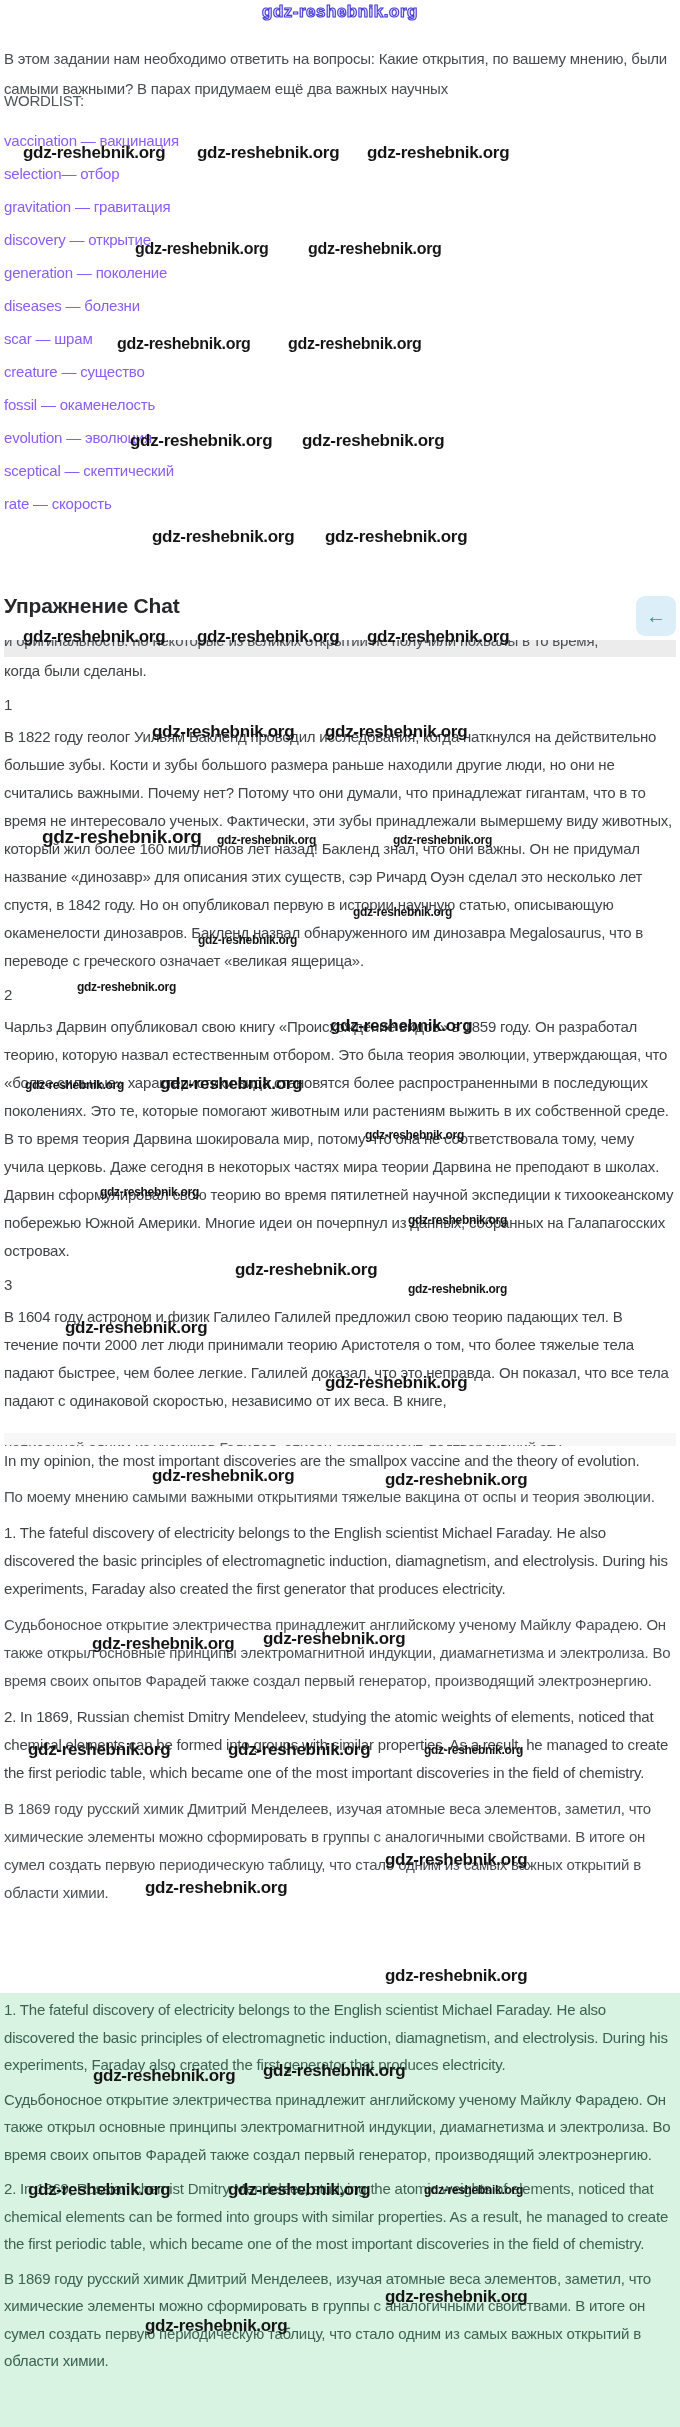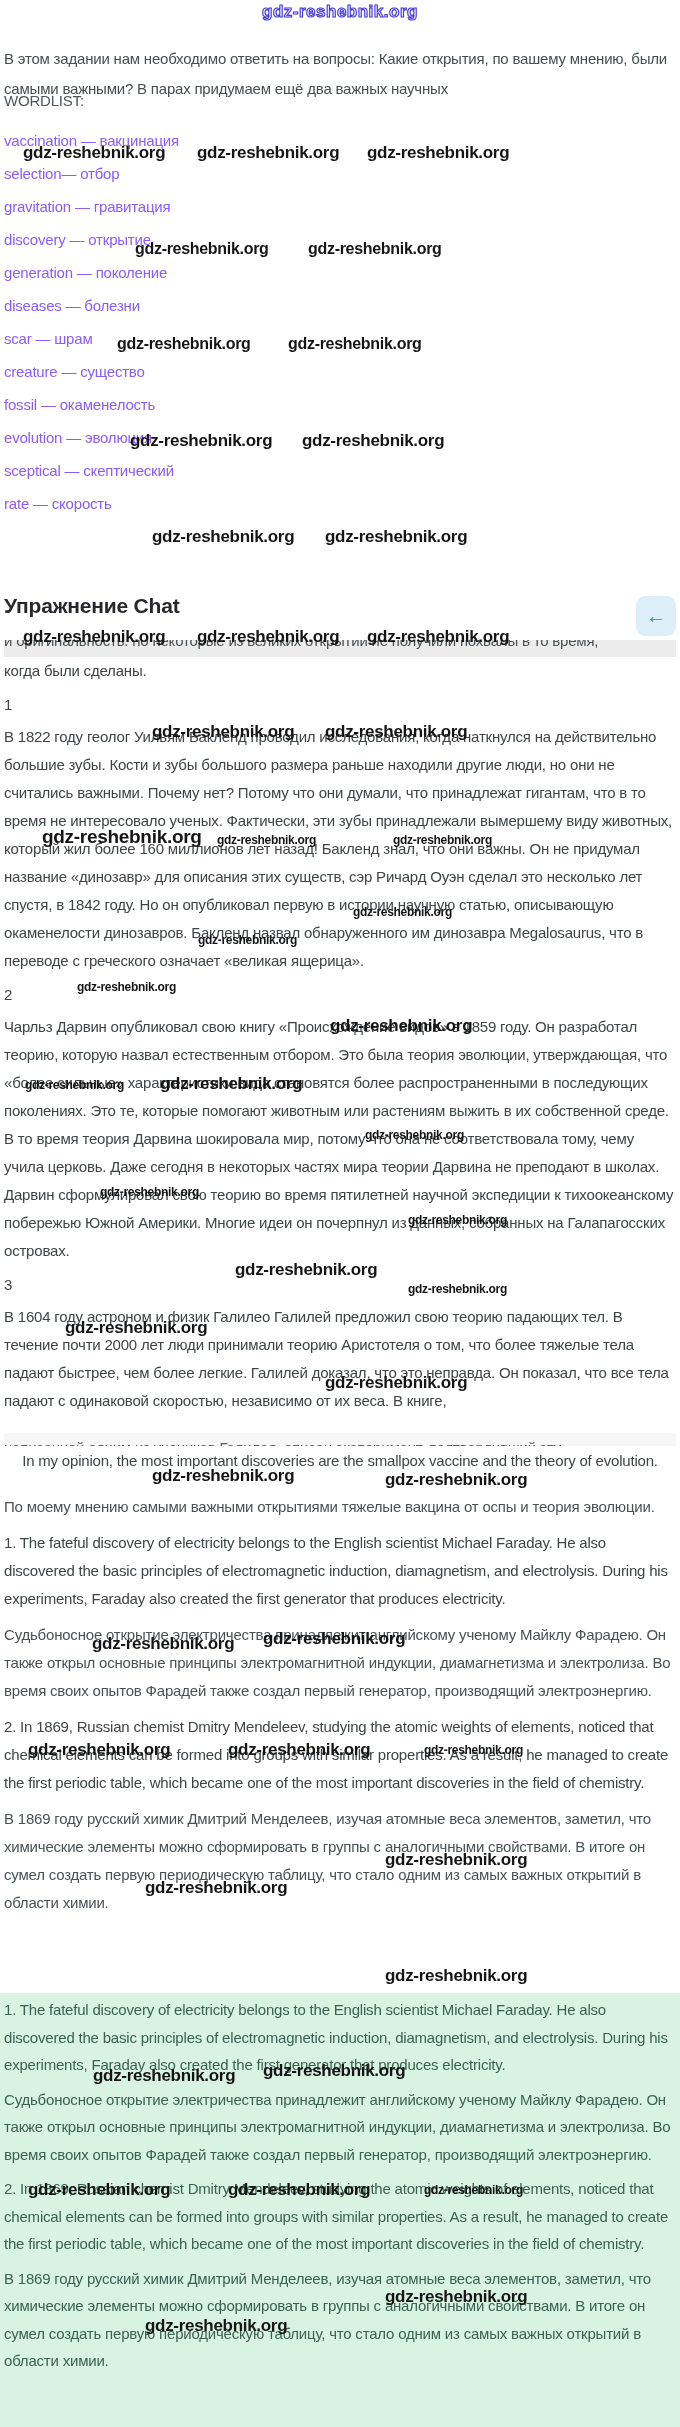--- a/index.html
+++ b/index.html
@@ -134,21 +134,21 @@
     <p class="num">3</p>
     <p>В 1604 году астроном и физик Галилео Галилей предложил свою теорию падающих тел. В течение почти 2000 лет люди принимали теорию Аристотеля о том, что более тяжелые тела падают быстрее, чем более легкие. Галилей доказал, что это неправда. Он показал, что все тела падают с одинаковой скоростью, независимо от их веса. В книге,</p>
   </div>
 
   <div id="cut3" class="cut">
     <div class="inner">написанной одним из учеников Галилея, описан эксперимент, подтвердивший эту</div>
   </div>
 
   <div style="position:absolute;top:1447px;left:4px;right:4px;height:546px;overflow:hidden;
               font-size:15px;line-height:28px;letter-spacing:-0.2px;color:#3f4446;">
-    <p style="margin:0 0 18px 0;text-align:center;">In my opinion, the most important discoveries are the smallpox vaccine and the theory of evolution.</p>
+    <p style="margin:0 0 8px 0;">In my opinion, the most important discoveries are the smallpox vaccine and the theory of evolution.</p>
     <p style="margin:0 0 8px 0;color:#4a5154;">По моему мнению самыми важными открытиями тяжелые вакцина от оспы и теория эволюции.</p>
     <p style="margin:0 0 8px 0;">1. The fateful discovery of electricity belongs to the English scientist Michael Faraday. He also discovered the basic principles of electromagnetic induction, diamagnetism, and electrolysis. During his experiments, Faraday also created the first generator that produces electricity.</p>
     <p style="margin:0 0 8px 0;color:#4a5154;">Судьбоносное открытие электричества принадлежит английскому ученому Майклу Фарадею. Он также открыл основные принципы электромагнитной индукции, диамагнетизма и электролиза. Во время своих опытов Фарадей также создал первый генератор, производящий электроэнергию.</p>
     <p style="margin:0 0 8px 0;">2. In 1869, Russian chemist Dmitry Mendeleev, studying the atomic weights of elements, noticed that chemical elements can be formed into groups with similar properties. As a result, he managed to create the first periodic table, which became one of the most important discoveries in the field of chemistry.</p>
     <p style="margin:0;color:#4a5154;">В 1869 году русский химик Дмитрий Менделеев, изучая атомные веса элементов, заметил, что химические элементы можно сформировать в группы с аналогичными свойствами. В итоге он сумел создать первую периодическую таблицу, что стало одним из самых важных открытий в области химии.</p>
   </div>
 
   <div id="highlight">
     <p>1. The fateful discovery of electricity belongs to the English scientist Michael Faraday. He also discovered the basic principles of electromagnetic induction, diamagnetism, and electrolysis. During his experiments, Faraday also created the first generator that produces electricity.</p>
     <p>Судьбоносное открытие электричества принадлежит английскому ученому Майклу Фарадею. Он также открыл основные принципы электромагнитной индукции, диамагнетизма и электролиза. Во время своих опытов Фарадей также создал первый генератор, производящий электроэнергию.</p>

